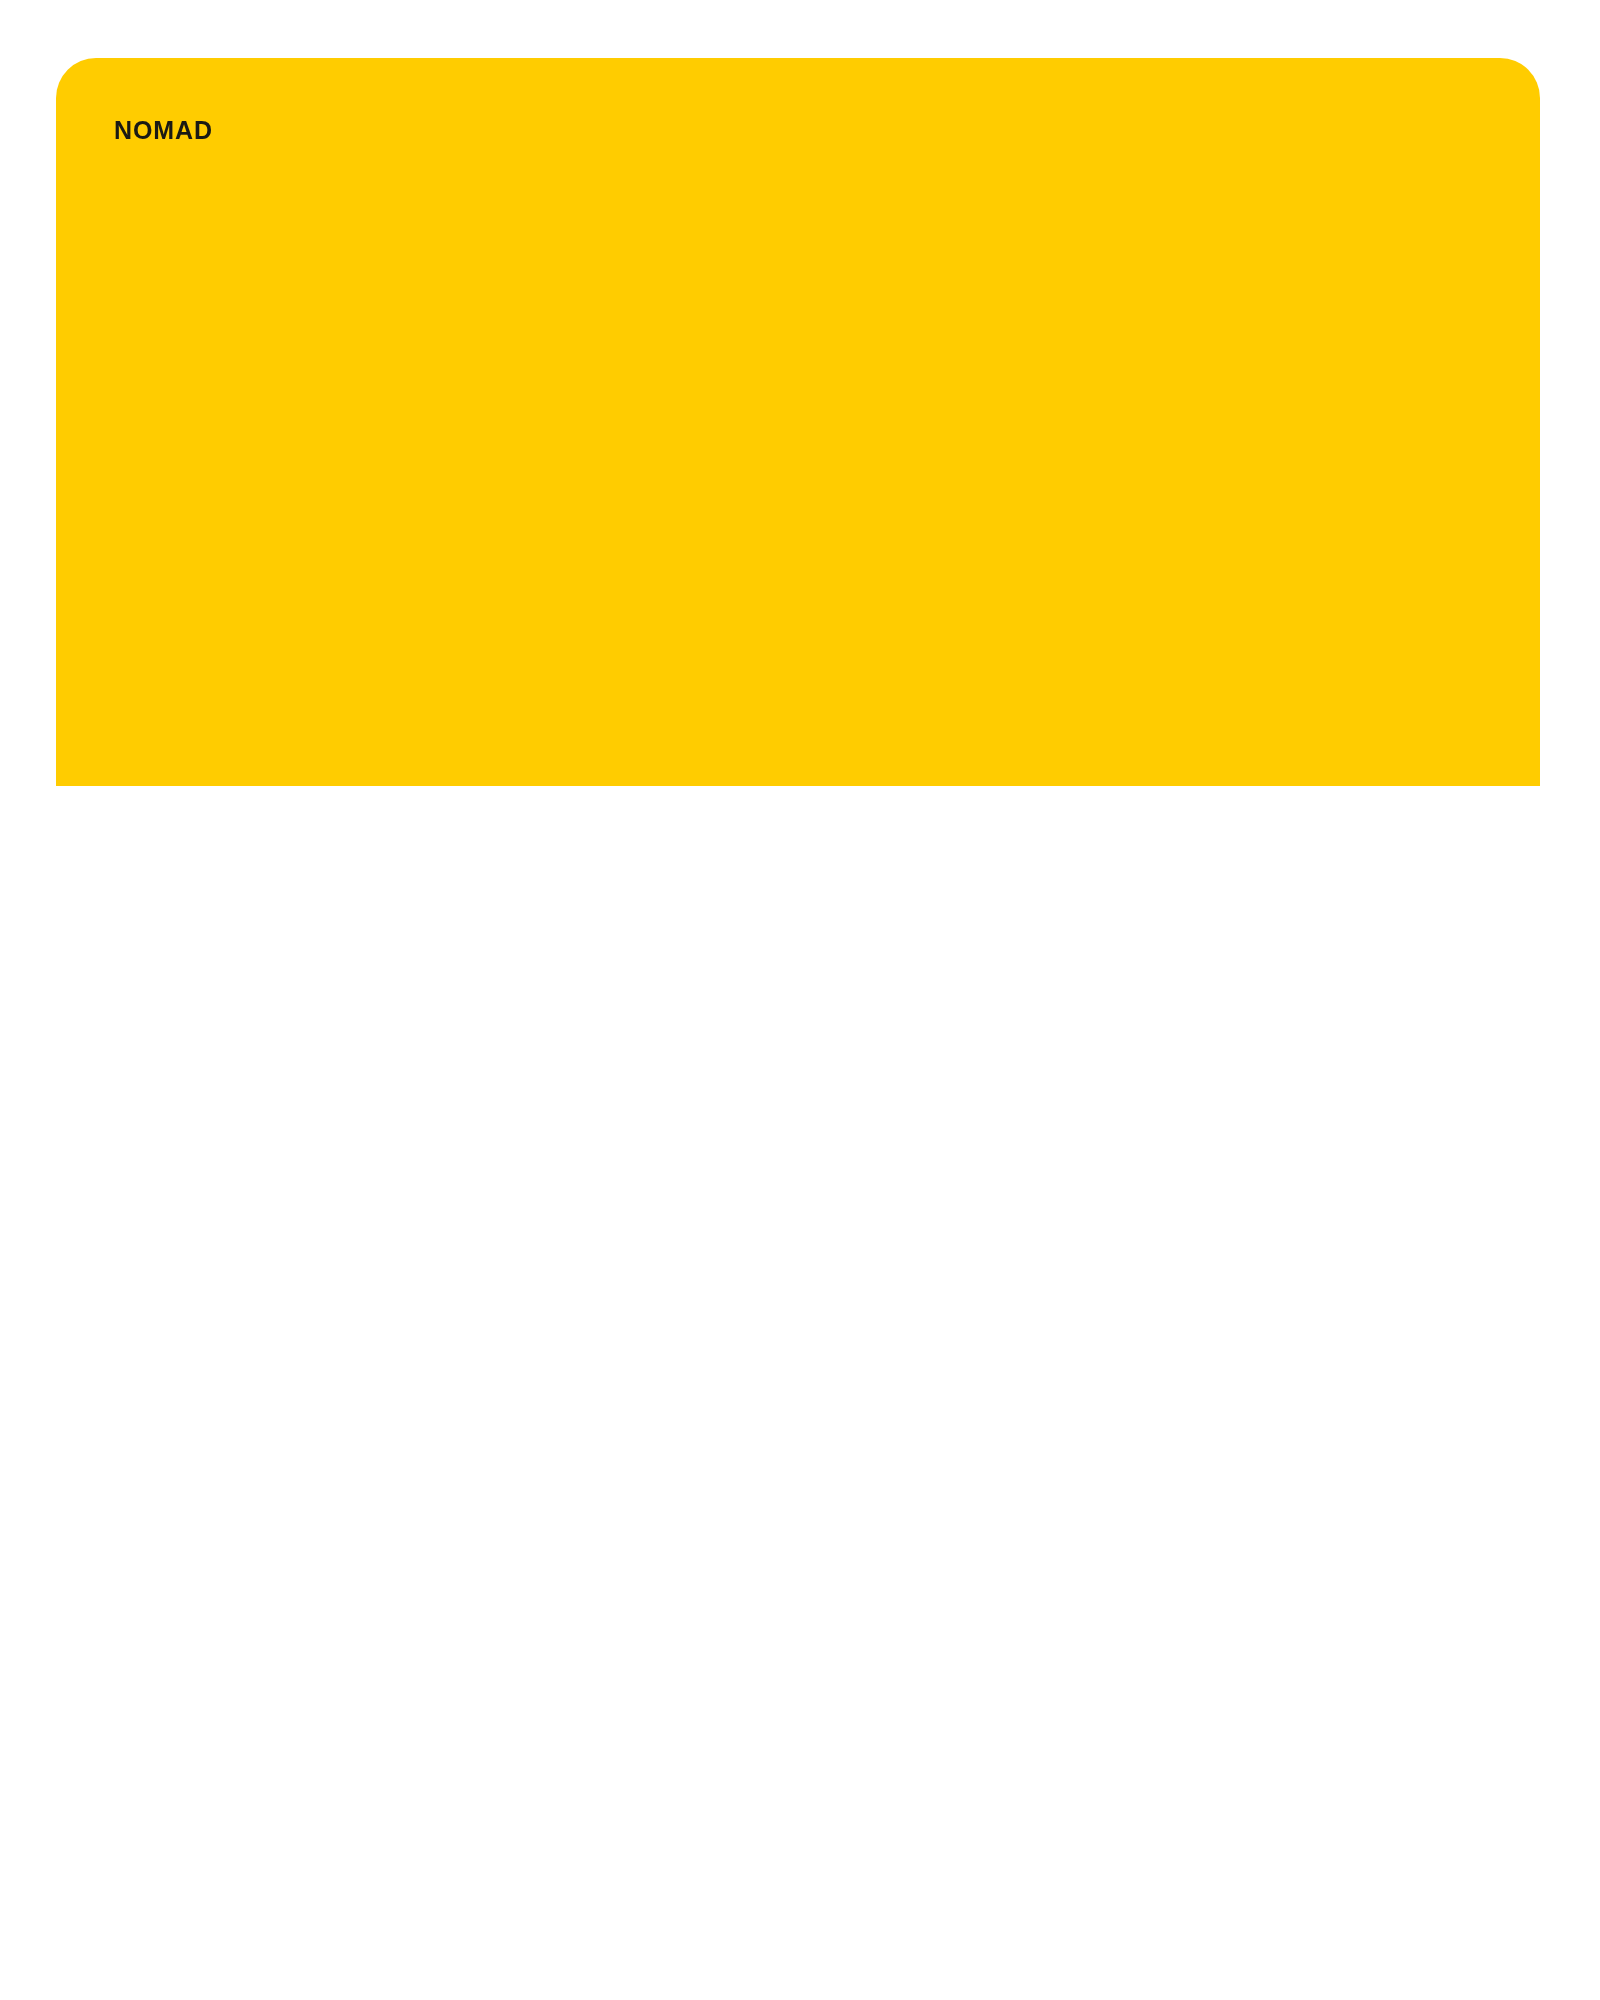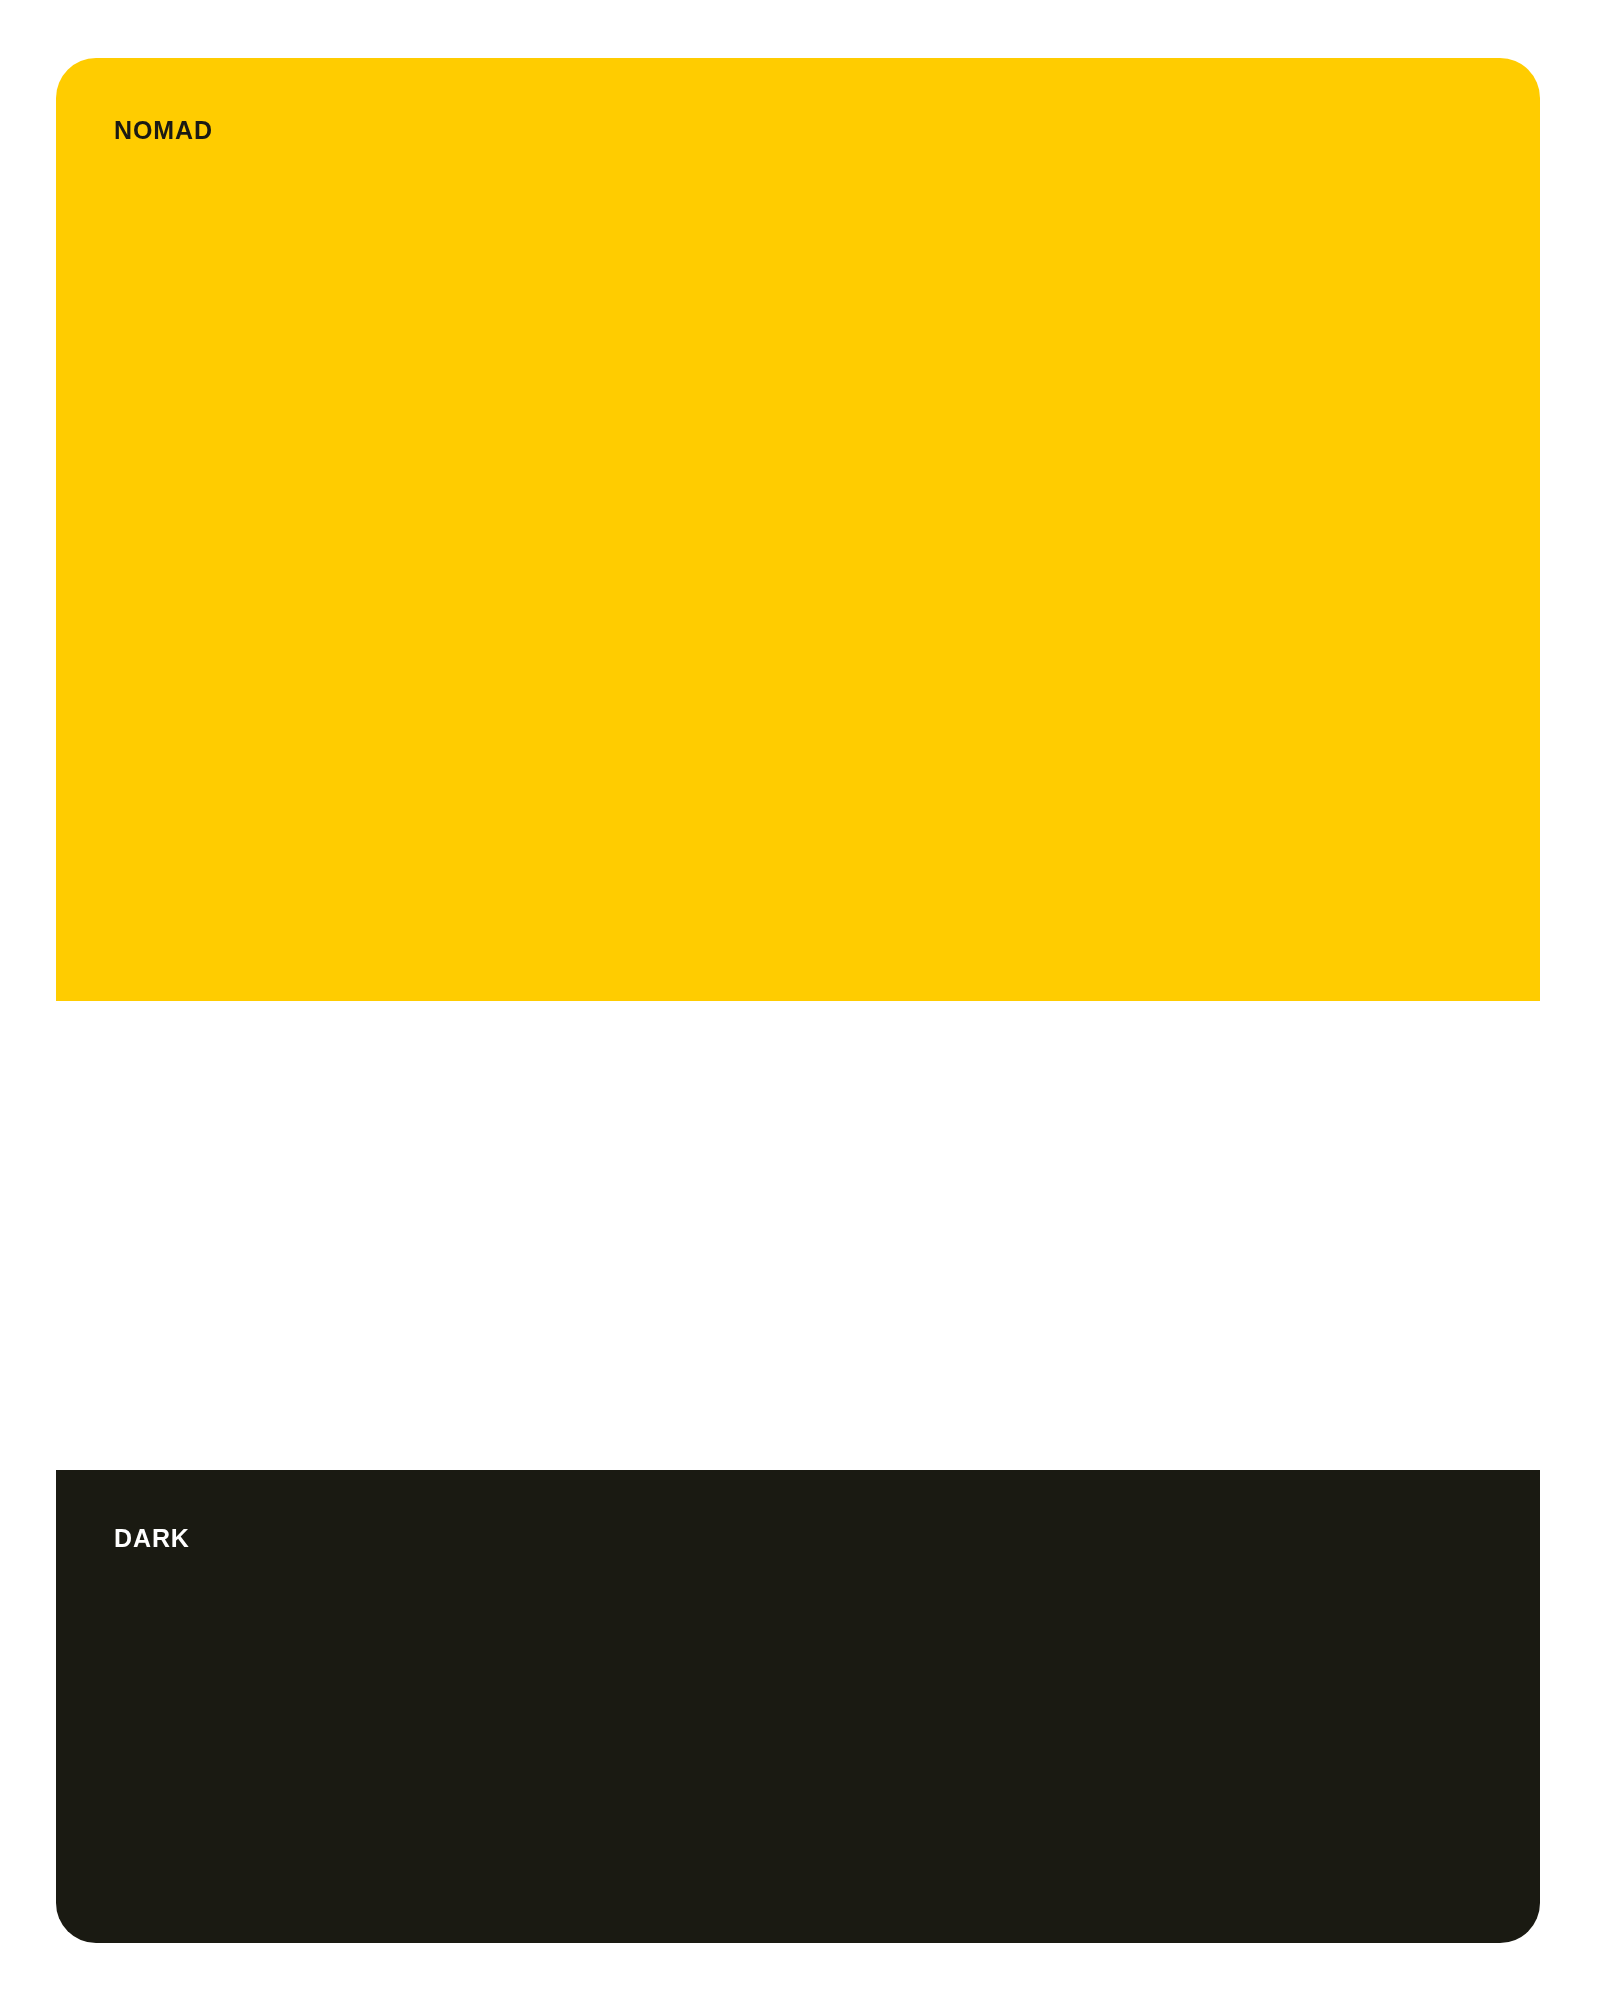--- a/index.html
+++ b/index.html
@@ -33,21 +33,21 @@
     font-size: 25px;
     font-weight: 700;
     letter-spacing: 0.9px;
     line-height: 1;
     white-space: nowrap;
   }
 
   
   #brand-panel {
     top: 58px;
-    height: 943px;
+    height: 728px;
     background: #ffcc00;
     border-radius: 40px 40px 0 0;
   }
   #brand-panel .swatch-label {
     top: 60px;
     color: #1a1a14;
   }
 
   
   #light-panel {
@@ -76,17 +76,14 @@
 </head>
 <body>
 
 <div class="page">
 
   <section class="swatch" id="brand-panel">
     <span class="swatch-label">NOMAD</span>
   </section>
 
 
-  <section class="swatch" id="dark-panel">
-    <span class="swatch-label">DARK</span>
-  </section>
 
 </div>
 
 </body></html>

